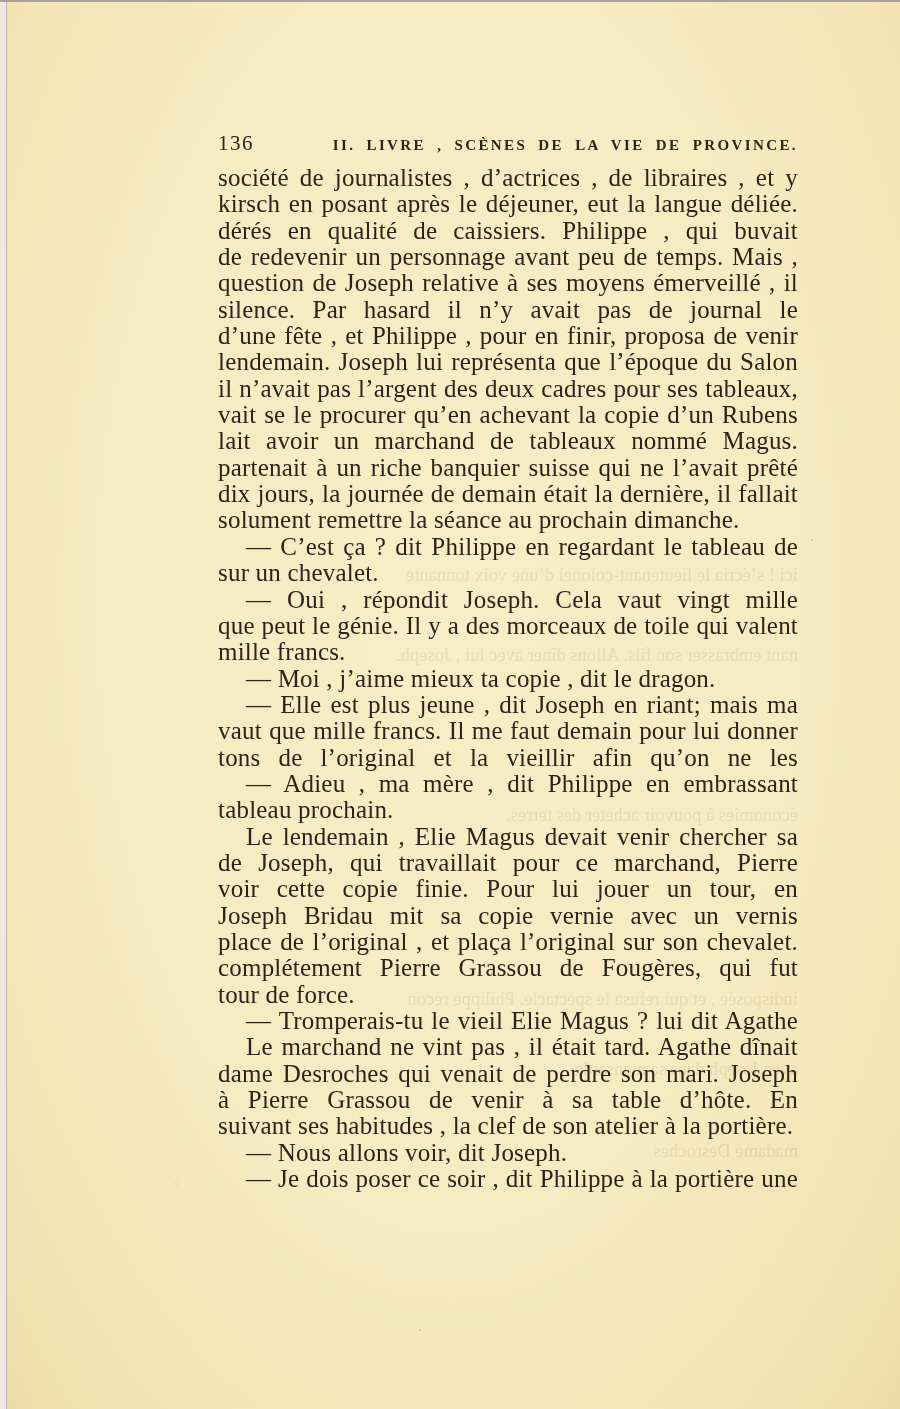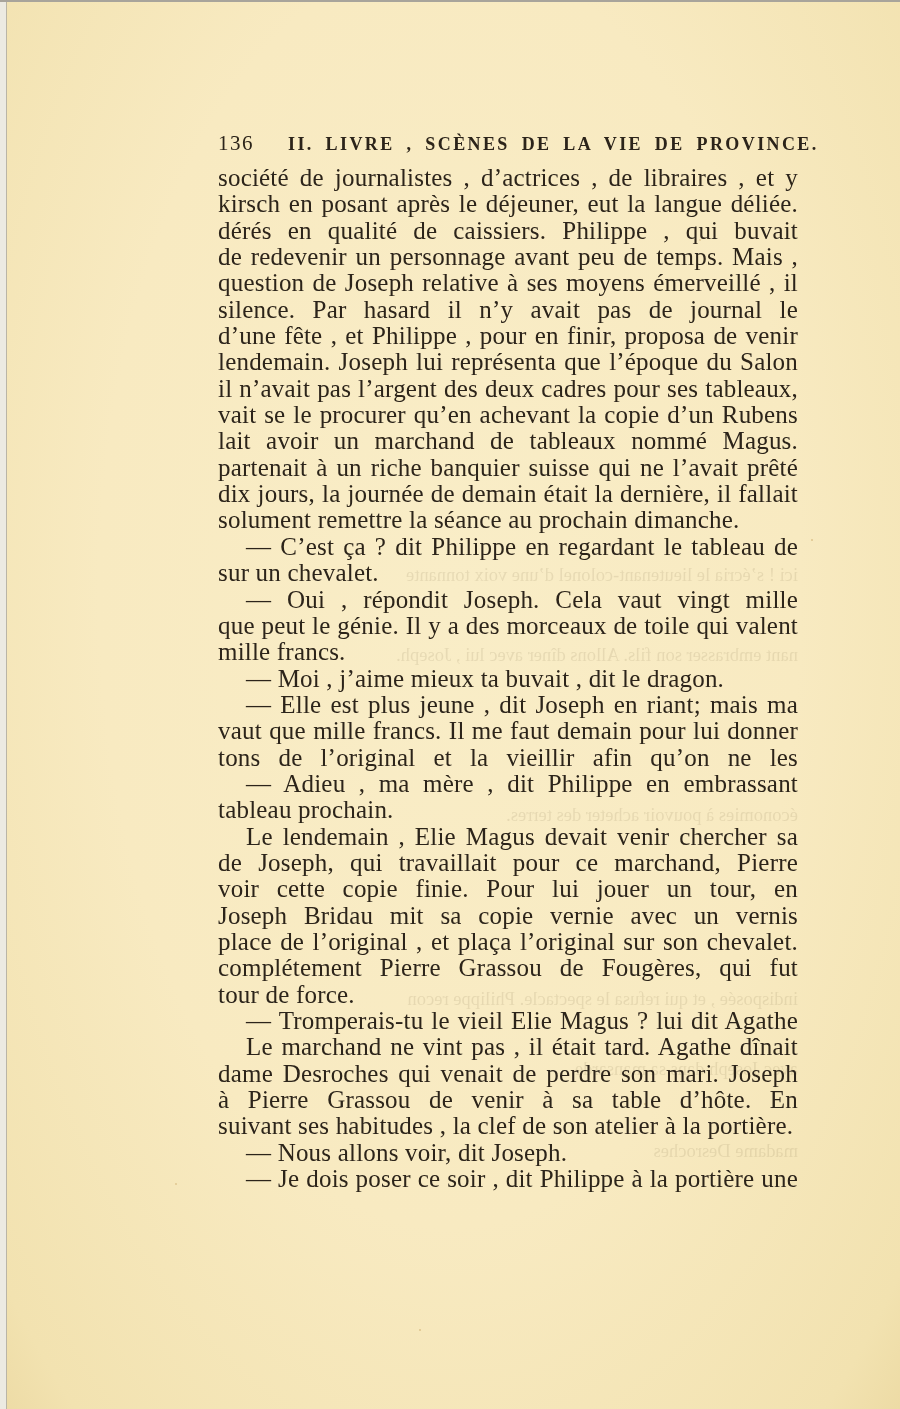--- a/index.html
+++ b/index.html
@@ -36,21 +36,21 @@
     position: absolute; left: 218px; top: 131px; width: 580px;
   }
   .header {
     display: flex; align-items: baseline; height: 24px; justify-content: space-between;
   }
   .pagenum {
     font-size: 21px; letter-spacing: 1.5px; color: #2c241a;
   }
   .running-title {
     margin-left: 34px;
-    font-size: 18px; font-weight: bold;
+    font-size: 15px; font-weight: bold;
     letter-spacing: 2.4px; word-spacing: 5px;
     white-space: nowrap;
     color: #2c241a;
   }
   .bodytext { margin-top: 10px; }
   .para { margin: 0; }
   .line {
     font-size: 25px;
     height: 26.35px; line-height: 26.35px;
     overflow: hidden;
@@ -110,21 +110,21 @@
         <div class="para">
           <div class="line first-indent">— C’est ça ? dit Philippe en regardant le tableau de Rubens posé</div>
           <div class="line last">sur un chevalet.</div>
         </div>
         <div class="para">
           <div class="line first-indent">— Oui , répondit Joseph. Cela vaut vingt mille francs. Voilà ce</div>
           <div class="line">que peut le génie. Il y a des morceaux de toile qui valent des cent</div>
           <div class="line last">mille francs.</div>
         </div>
         <div class="para">
-          <div class="line last first-indent">— Moi , j’aime mieux ta buvait , dit le dragon.</div>
+          <div class="line last first-indent">— Moi , j’aime mieux ta copie , dit le dragon.</div>
         </div>
         <div class="para">
           <div class="line first-indent">— Elle est plus jeune , dit Joseph en riant; mais ma copie ne</div>
           <div class="line">vaut que mille francs. Il me faut demain pour lui donner tous les</div>
           <div class="line last">tons de l’original et la vieillir afin qu’on ne les reconnaisse pas.</div>
         </div>
         <div class="para">
           <div class="line first-indent">— Adieu , ma mère , dit Philippe en embrassant Agathe. A di-</div>
           <div class="line last">tableau prochain.</div>
         </div>

